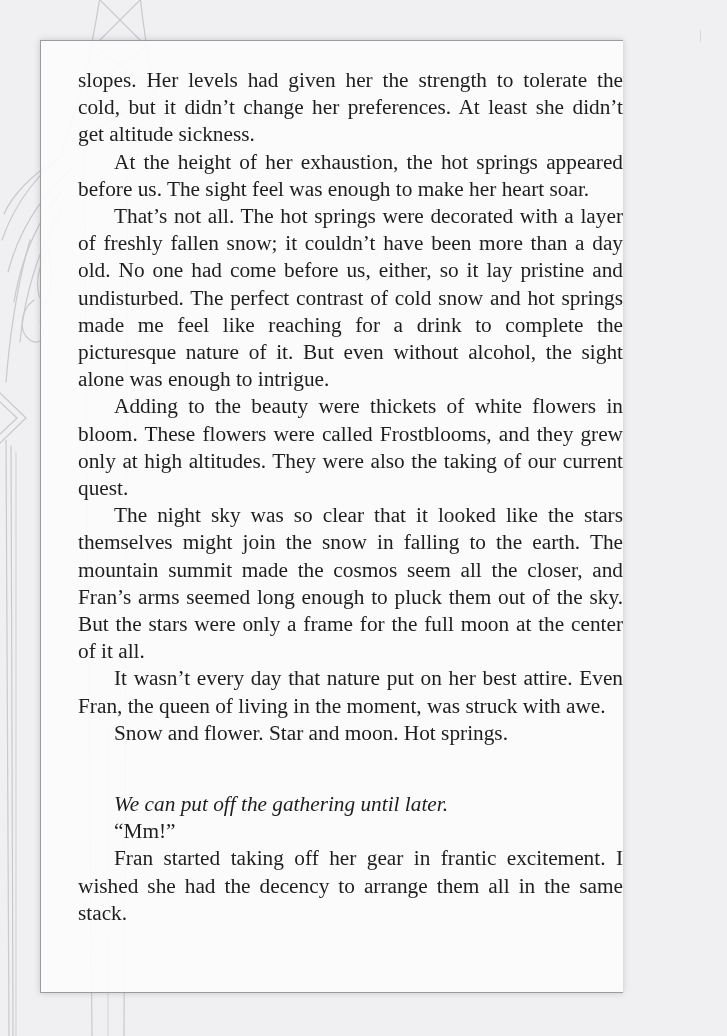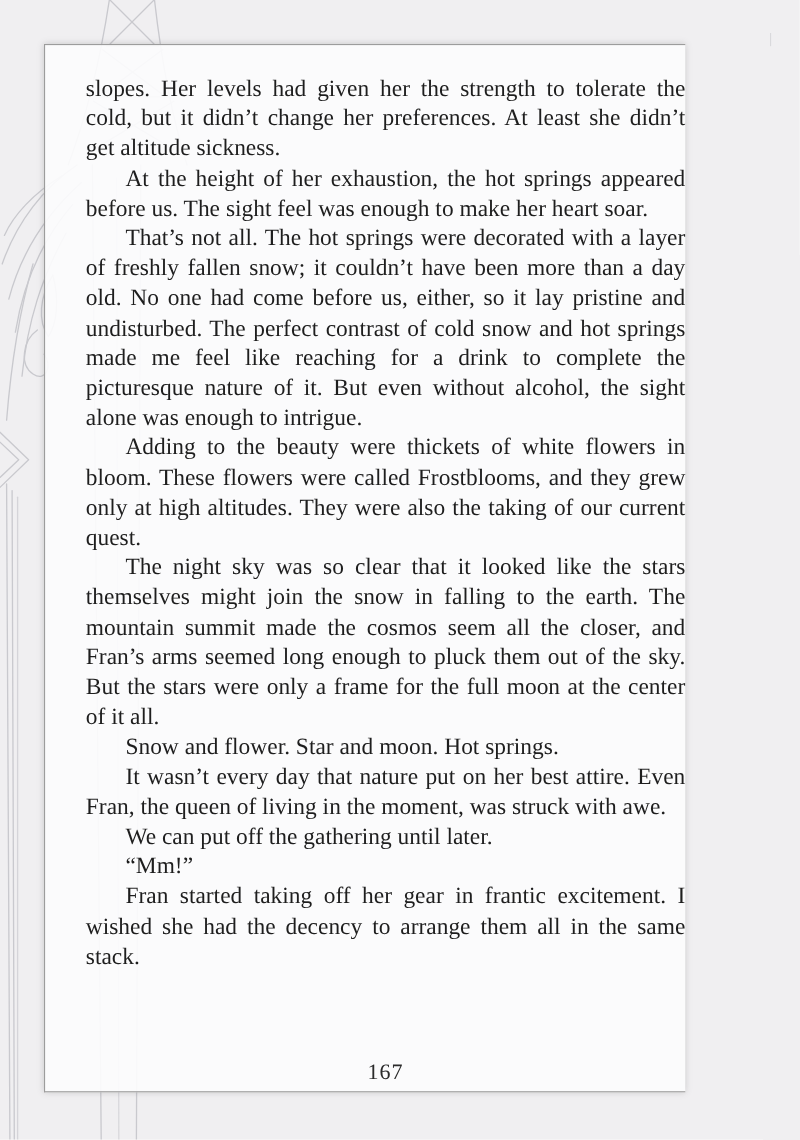--- a/index.html
+++ b/index.html
@@ -31,21 +31,21 @@
     border-bottom:1px solid var(--page-border);
     box-shadow:0 0 6px rgba(90,90,95,0.28);
   }
   .text{
     margin-left:37px;width:545px;padding-top:26px;
     font-size:21.3px;line-height:27.2px;text-align:justify;
     color:var(--text);
   }
   .text p{margin:0;}
   .text p.indent{text-indent:36px;}
-  .text p.italic{}
+  .text p.italic{font-style:italic;margin-top:44px;}
   .page-num{
     position:absolute;left:37px;width:545px;bottom:5px;
     text-align:center;font-size:20px;letter-spacing:1px;color:#2b2b2b;
     font-variant-numeric:oldstyle-nums;
   }
   .edge-line{
     position:absolute;top:30px;left:700px;width:1px;height:12px;
     background:#d9d9dc;
   }
 </style>
@@ -90,22 +90,21 @@
 
   <div class="edge-line"></div>
 
   <div class="page">
     <div class="text">
       <p>slopes. Her levels had given her the strength to tolerate the cold, but it didn’t change her preferences. At least she didn’t get altitude sickness.</p>
         <p class="indent">At the height of her exhaustion, the hot springs appeared before us. The sight feel was enough to make her heart soar.</p>
         <p class="indent">That’s not all. The hot springs were decorated with a layer of freshly fallen snow; it couldn’t have been more than a day old. No one had come before us, either, so it lay pristine and undisturbed. The perfect contrast of cold snow and hot springs made me feel like reaching for a drink to complete the picturesque nature of it. But even without alcohol, the sight alone was enough to intrigue.</p>
         <p class="indent">Adding to the beauty were thickets of white flowers in bloom. These flowers were called Frostblooms, and they grew only at high altitudes. They were also the taking of our current quest.</p>
         <p class="indent">The night sky was so clear that it looked like the stars themselves might join the snow in falling to the earth. The mountain summit made the cosmos seem all the closer, and Fran’s arms seemed long enough to pluck them out of the sky. But the stars were only a frame for the full moon at the center of it all.</p>
+        <p class="indent">It wasn’t every day that nature put on her best attire. Even Fran, the queen of living in the moment, was struck with awe.</p>
         <p class="indent">Snow and flower. Star and moon. Hot springs.</p>
-        <p class="indent">It wasn’t every day that nature put on her best attire. Even Fran, the queen of living in the moment, was struck with awe.</p>
         <p class="indent italic">We can put off the gathering until later.</p>
         <p class="indent">“Mm!”</p>
         <p class="indent">Fran started taking off her gear in frantic excitement. I wished she had the decency to arrange them all in the same stack.</p>
     </div>
-    <div class="page-num">167</div>
   </div>
 
 </div>
 
 </body></html>

